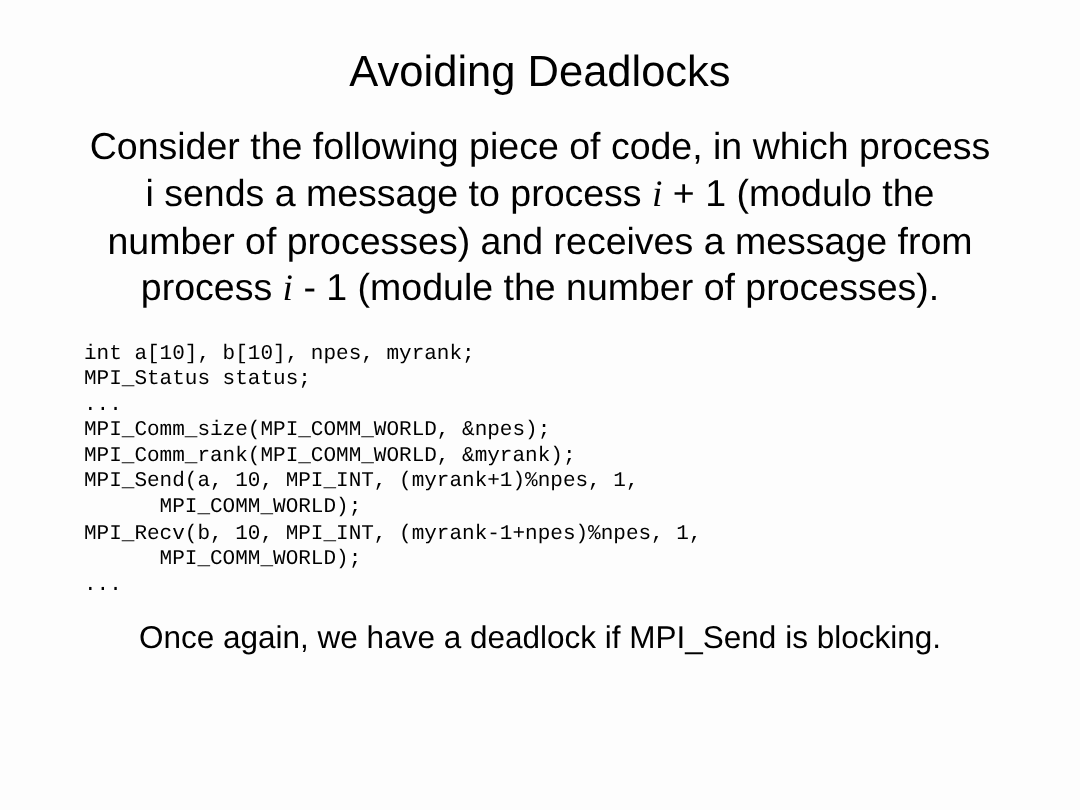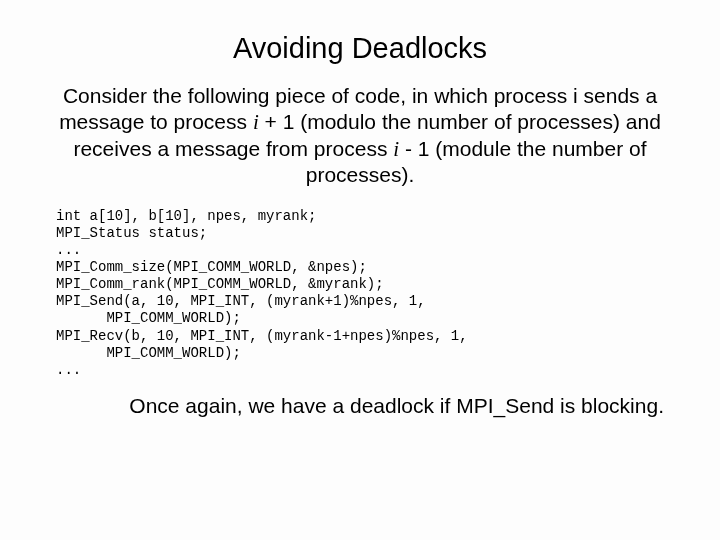--- a/index.html
+++ b/index.html
@@ -18,41 +18,41 @@
     padding: 28px 56px 0 56px;
   }
   .title {
     text-align: center;
     font-size: 29px;
     font-weight: 400;
     margin: 4px 0 18px 0;
   }
   .intro {
     text-align: center;
-    font-size: 21px;
+    font-size: 25px;
     line-height: 1.25;
     margin: 0 0 20px 0;
   }
   .italic-i {
     font-family: "Times New Roman", Times, serif;
     font-style: italic;
   }
   .code {
     font-family: "Courier New", Courier, monospace;
     font-size: 14px;
     white-space: pre;
     line-height: 1.22;
     text-align: left;
     margin: 0 0 14px 0;
   }
   .closing {
     font-size: 21px;
     line-height: 1.25;
     margin: 6px 0 0 0;
-    text-align: right;
+    text-align: center;
   }
   .tiny-dot {
     font-size: 21px;
   }
 </style>
 </head>
 <body>
 
 <div class="slide">
 

